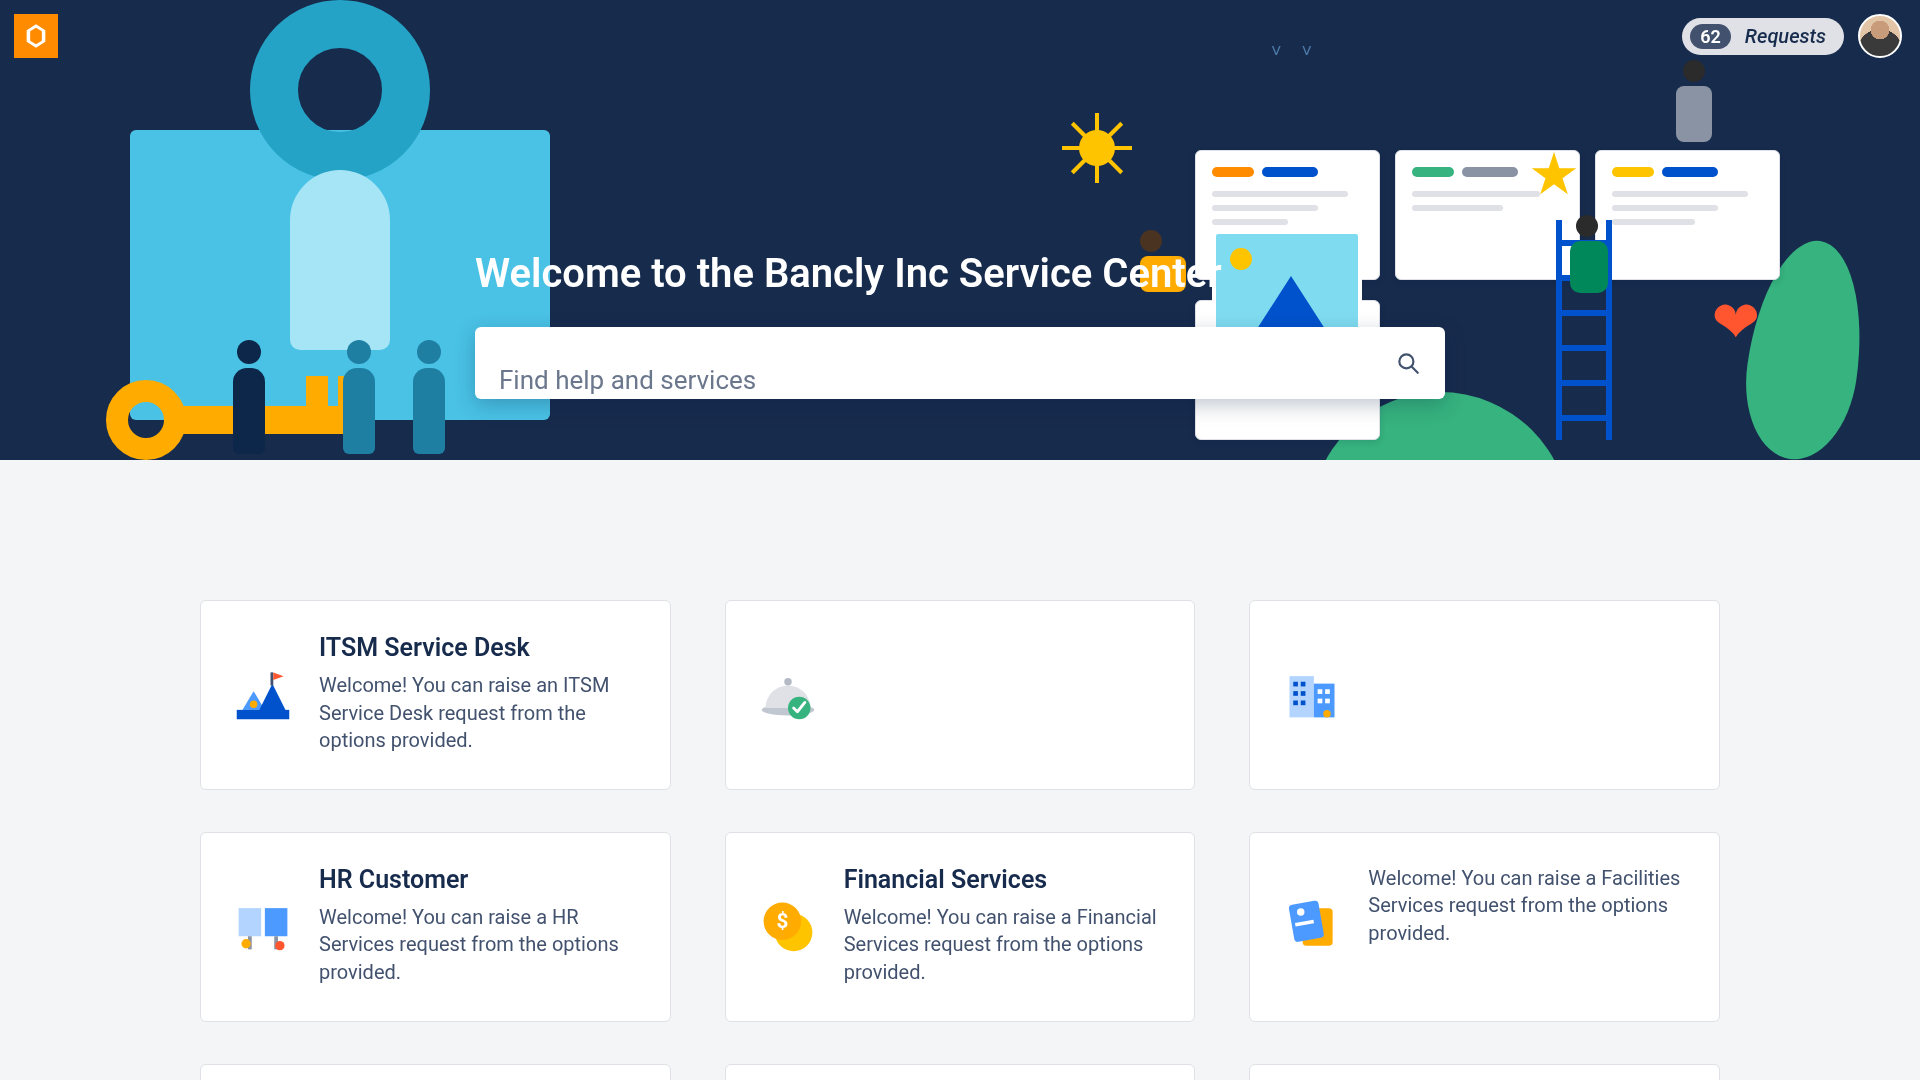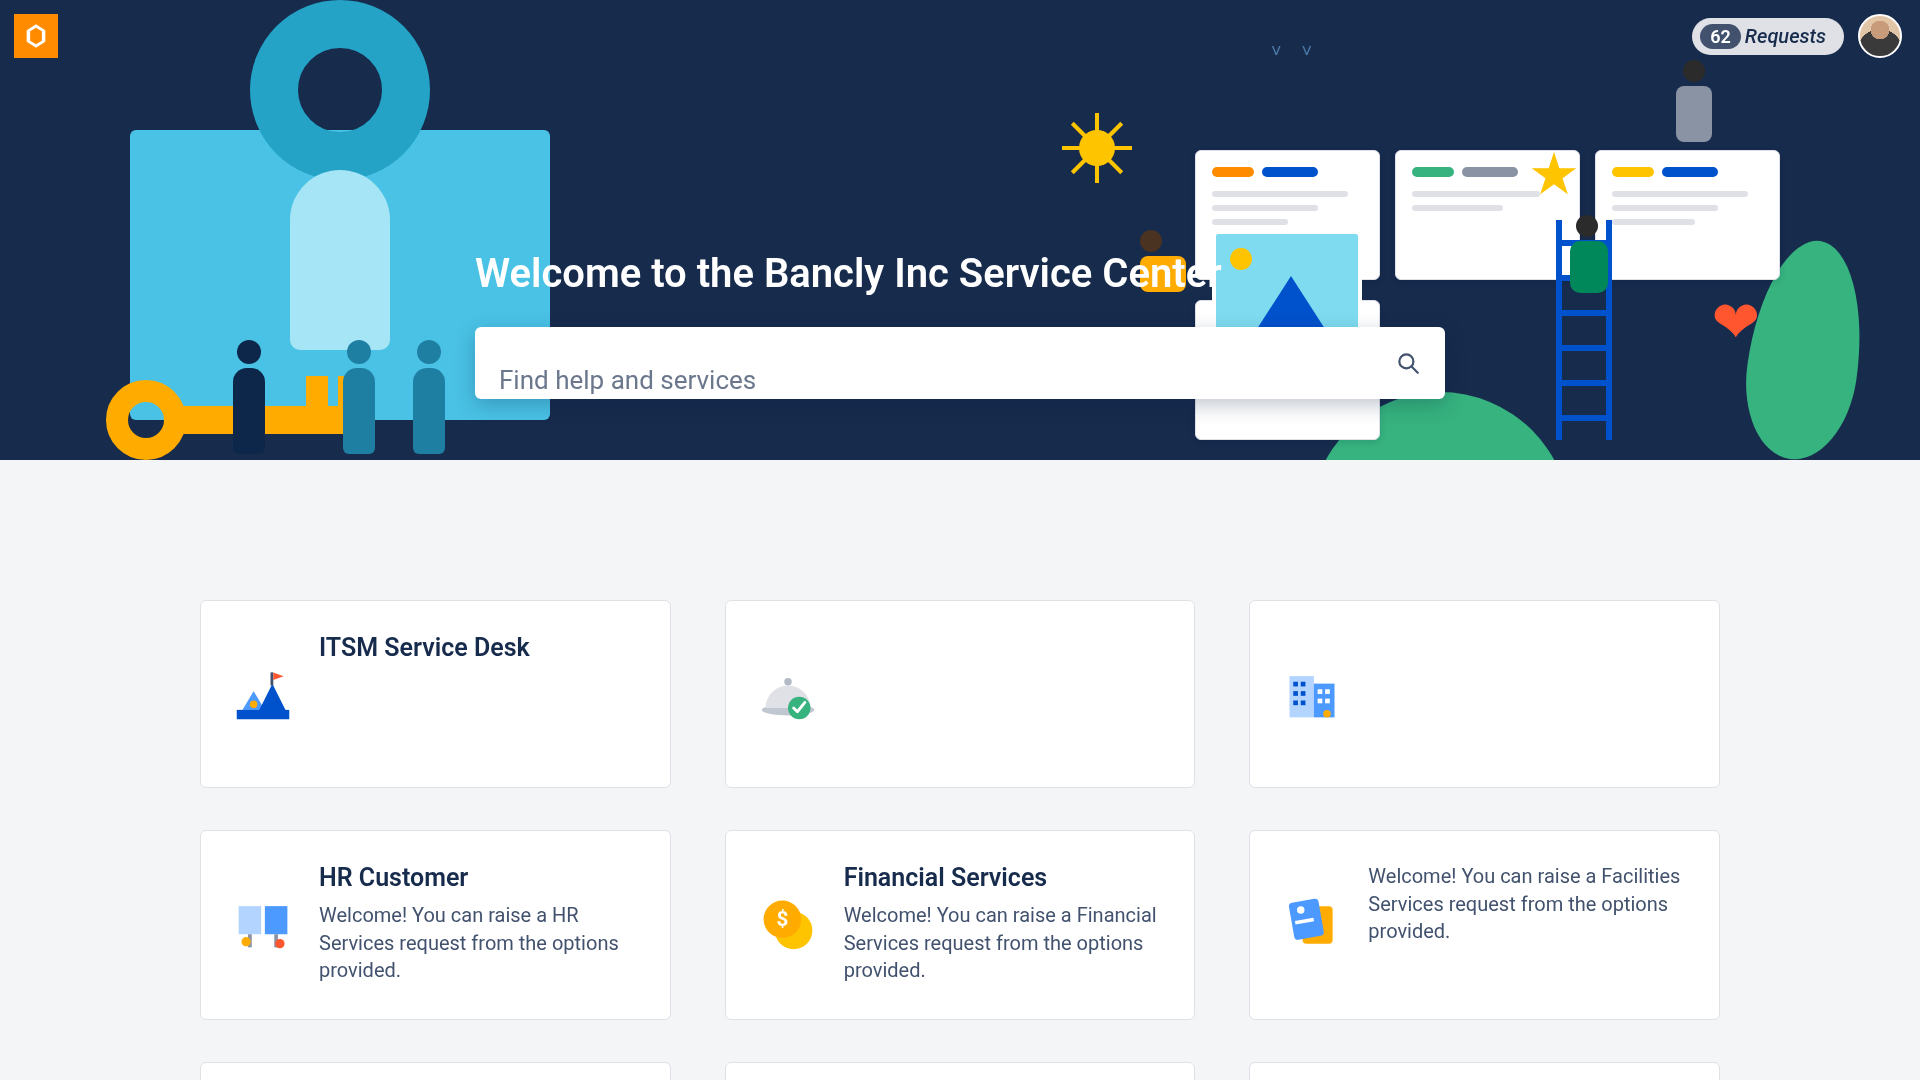--- a/index.html
+++ b/index.html
@@ -26,21 +26,21 @@
 .header-right {
   position: absolute;
   top: 14px; right: 18px;
   display: flex;
   align-items: center;
   gap: 14px;
 }
 .requests-pill {
   display: flex;
   align-items: center;
-  gap: 4px;
+  gap: 14px;
   background: #dfe1e6;
   border-radius: 22px;
   padding: 6px 18px 6px 8px;
   cursor: pointer;
 }
 .requests-pill .count {
   background: #42526e;
   color: #fff;
   font-size: 18px;
   font-weight: 600;
@@ -354,20 +354,21 @@
         <rect x="4" y="50" width="56" height="10" fill="#0052cc"></rect>
         <path d="M10 50 L22 30 L34 50 Z" fill="#4c9aff"></path>
         <path d="M28 50 L42 22 L56 50 Z" fill="#0052cc"></path>
         <rect x="40" y="10" width="3" height="14" fill="#42526e"></rect>
         <path d="M43 10 L54 14 L43 18 Z" fill="#ff5630"></path>
         <circle cx="22" cy="44" r="4" fill="#ffab00"></circle>
       </svg>
     </div>
     <div class="text">
       <h3>ITSM Service Desk</h3>
+      <p>Welcome! You can raise an ITSM Service Desk request from the options provided.</p>
     </div>
   </div>
 
   <div class="card">
     <div class="icon-slot">
       <svg viewBox="0 0 64 64">
         <ellipse cx="32" cy="50" rx="28" ry="6" fill="#c1c7d0"></ellipse>
         <path d="M8 48 A24 24 0 0 1 56 48 Z" fill="#dfe1e6"></path>
         <circle cx="32" cy="20" r="4" fill="#b3bac5"></circle>
         <circle cx="44" cy="48" r="12" fill="#36b37e"></circle>

